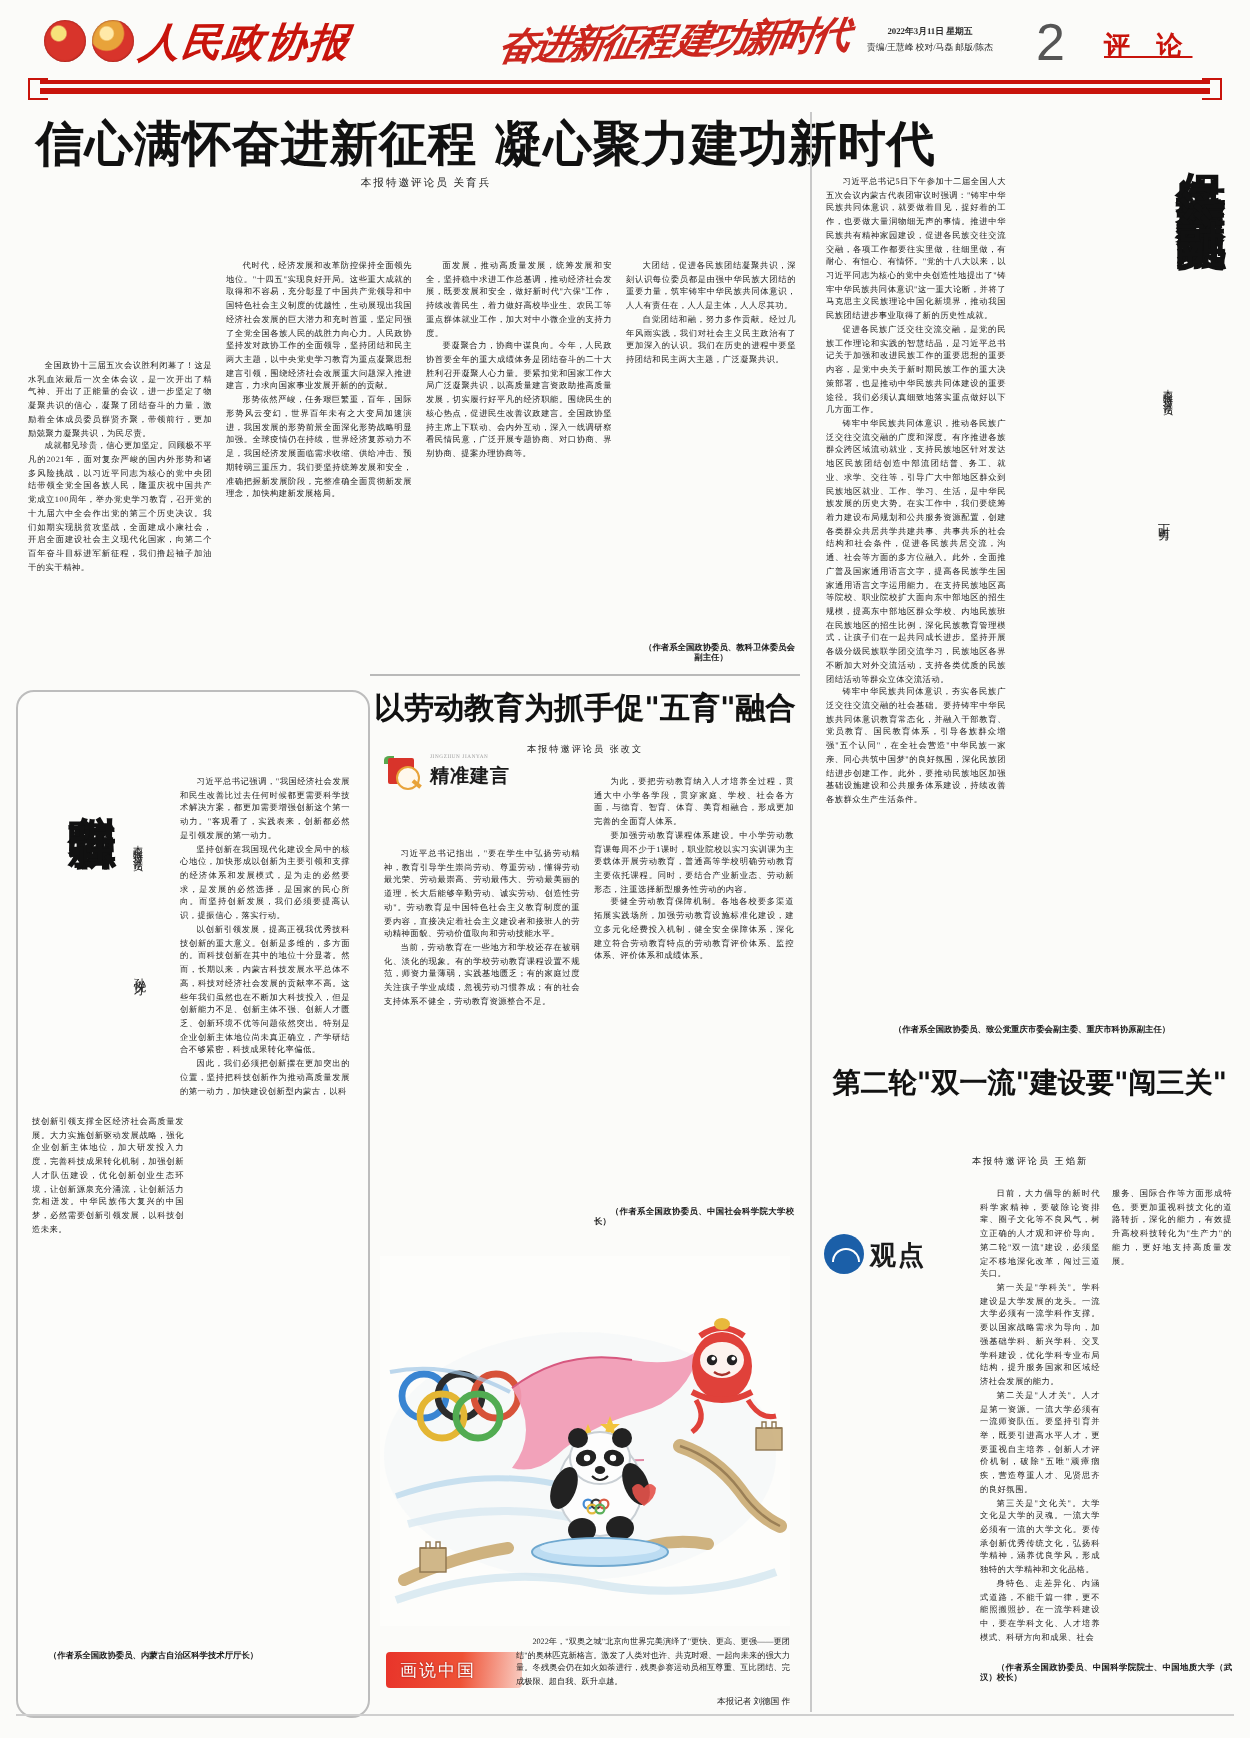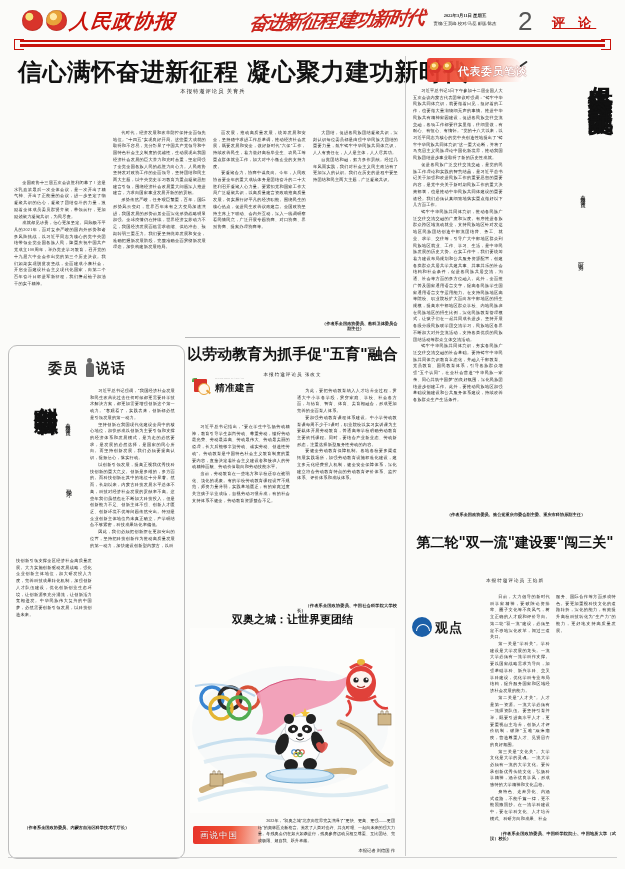--- a/index.html
+++ b/index.html
@@ -187,30 +187,20 @@
       <p>要凝聚合力，协商中谋良向。今年，人民政协首要全年的重大成绩体务是团结奋斗的二十大胜利召开凝聚人心力量。要紧扣党和国家工作大局广泛凝聚共识，以高质量建言资政助推高质量发展，切实履行好平凡的经济职能。围绕民生的核心热点，促进民生改善议政建言。全国政协坚持主席上下联动、会内外互动，深入一线调研察看民情民意，广泛开展专题协商、对口协商、界别协商、提案办理协商等。</p>
     </div>
   <div class="col cn-lines tiny" style="left:313px;top:130px;width:85px;height:190px;">
       <p>大团结，促进各民族团结凝聚共识，深刻认识每位委员都是由强中华民族大团结的重要力量，筑牢铸牢中华民族共同体意识，人人有责任在，人人是主体，人人尽其功。</p>
       <p>自觉团结和融，努力多作贡献。经过几年风雨实践，我们对社会主义民主政治有了更加深入的认识。我们在历史的进程中要坚持团结和民主两大主题，广泛凝聚共识。</p>
     </div>
   <div class="col note" style="left:313px;top:318px;width:85px;text-align:center;">（作者系全国政协委员、教科卫体委员会副主任）</div>
 
   <div class="vrule" style="left:405px;top:56px;height:800px;"></div>
 
-  <div class="badge" style="left:427px;top:58px;width:96px;height:24px;">
-    <div class="ribbon"></div>
-    <div class="mini">
-      <i></i>
-      <i></i>
-    </div>
-    <div class="txt" style="left:31px;top:6px;font-size:11px;letter-spacing:.5px;">代表委员笔谈</div>
-    <div style="position:absolute;left:92px;top:5px;width:9px;height:2px;background:#333;
-                transform:rotate(-35deg);border-radius:1px;"></div>
-  </div>
 
   <div class="vtitle" style="right:8px;top:66px;height:325px;font-size:25px;letter-spacing:2px;">促进各民族广泛交往交流交融</div>
   <div class="vby" style="right:40px;top:190px;height:60px;">本报特邀评论员</div>
   <div class="vby" style="right:40px;top:257px;height:32px;font-size:6px;">丁时勇</div>
 
   <div class="col cn-lines tiny" style="left:413px;top:88px;width:90px;height:420px;">
       <p>习近平总书记5日下午参加十二届全国人大五次会议内蒙古代表团审议时强调："铸牢中华民族共同体意识，就要做着目见，捉好着的工作，也要做大量润物细无声的事情。推进中华民族共有精神家园建设，促进各民族交往交流交融，各项工作都要往实里做，往细里做，有耐心、有恒心、有情怀。"党的十八大以来，以习近平同志为核心的党中央创造性地提出了"铸牢中华民族共同体意识"这一重大论断，并将了马克思主义民族理论中国化新境界，推动我国民族团结进步事业取得了新的历史性成就。</p>
       <p>促进各民族广泛交往交流交融，是党的民族工作理论和实践的智慧结晶，是习近平总书记关于加强和改进民族工作的重要思想的重要内容，是党中央关于新时期民族工作的重大决策部署，也是推动中华民族共同体建设的重要途径。我们必须认真细致地落实重点做好以下几方面工作。</p>
       <p>铸牢中华民族共同体意识，推动各民族广泛交往交流交融的广度和深度。有序推进各族群众跨区域流动就业，支持民族地区针对发达地区民族团结创造中部流团结普、务工、就业、求学、交往等，引导广大中部地区群众到民族地区就业、工作、学习、生活，是中华民族发展的历史大势。在实工作中，我们要统筹着力建设布局规划和公共服务资源配置，创建各类群众共居共学共建共事、共事共乐的社会结构和社会条件，促进各民族共居交流，沟通、社会等方面的多方位融入。此外，全面推广普及国家通用语言文字，提高各民族学生国家通用语言文字运用能力。在支持民族地区高等院校、职业院校扩大面向东中部地区的招生规模，提高东中部地区群众学校、内地民族班在民族地区的招生比例，深化民族教育管理模式，让孩子们在一起共同成长进步。坚持开展各级分级民族联学团交流学习，民族地区各界不断加大对外交流活动，支持各类优质的民族团结活动等群众立体交流活动。</p>
       <p>铸牢中华民族共同体意识，夯实各民族广泛交往交流交融的社会基础。要持铸牢中华民族共同体意识教育常态化，并融入干部教育、党员教育、国民教育体系，引导各族群众增强"五个认同"，在全社会营造"中华民族一家亲、同心共筑中国梦"的良好氛围，深化民族团结进步创建工作。此外，要推动民族地区加强基础设施建设和公共服务体系建设，持续改善各族群众生产生活条件。</p>
@@ -255,44 +245,35 @@
       <p>当前，劳动教育在一些地方和学校还存在被弱化、淡化的现象。有的学校劳动教育课程设置不规范，师资力量薄弱，实践基地匮乏；有的家庭过度关注孩子学业成绩，忽视劳动习惯养成；有的社会支持体系不健全，劳动教育资源整合不足。</p>
     </div>
   <div class="col cn-lines tiny" style="left:297px;top:388px;width:100px;height:210px;">
       <p>为此，要把劳动教育纳入人才培养全过程，贯通大中小学各学段，贯穿家庭、学校、社会各方面，与德育、智育、体育、美育相融合，形成更加完善的全面育人体系。</p>
       <p>要加强劳动教育课程体系建设。中小学劳动教育课每周不少于1课时，职业院校以实习实训课为主要载体开展劳动教育，普通高等学校明确劳动教育主要依托课程。同时，要结合产业新业态、劳动新形态，注重选择新型服务性劳动的内容。</p>
       <p>要健全劳动教育保障机制。各地各校要多渠道拓展实践场所，加强劳动教育设施标准化建设，建立多元化经费投入机制，健全安全保障体系，深化建立符合劳动教育特点的劳动教育评价体系、监控体系、评价体系和成绩体系。</p>
     </div>
   <div class="col note" style="left:297px;top:600px;width:100px;">（作者系全国政协委员、中国社会科学院大学校长）</div>
 
   <div class="boxed"></div>
-  <div class="weiyuan">
-    <div class="t1">委员</div>
-    <div class="fig">
-      <span class="h"></span>
-      <span class="b"></span>
-    </div>
-    <div class="t2">说话</div>
-  </div>
 
   <div class="vtitle" style="left:30px;top:388px;height:185px;font-size:24px;letter-spacing:1px;">唯创新者强</div>
   <div class="vby" style="left:64px;top:418px;height:62px;">本报特邀评论员</div>
   <div class="vby" style="left:64px;top:484px;height:32px;font-size:6px;">孙悦才</div>
 
   <div class="col cn-lines tiny" style="left:90px;top:388px;width:85px;height:160px;">
       <p>习近平总书记强调，"我国经济社会发展和民生改善比过去任何时候都更需要科学技术解决方案，都更加需要增强创新这个第一动力。"客观看了，实践表来，创新都必然是引领发展的第一动力。</p>
       <p>坚持创新在我国现代化建设全局中的核心地位，加快形成以创新为主要引领和支撑的经济体系和发展模式，是为走的必然要求，是发展的必然选择，是国家的民心所向。而坚持创新发展，我们必须要提高认识，提振信心，落实行动。</p>
       <p>以创新引领发展，提高正视我优秀技科技创新的重大意义。创新是多维的，多方面的。而科技创新在其中的地位十分显著。然而，长期以来，内蒙古科技发展水平总体不高，科技对经济社会发展的贡献率不高。这些年我们虽然也在不断加大科技投入，但是创新能力不足、创新主体不强、创新人才匮乏、创新环境不优等问题依然突出。特别是企业创新主体地位尚未真正确立，产学研结合不够紧密，科技成果转化率偏低。</p>
       <p>因此，我们必须把创新摆在更加突出的位置，坚持把科技创新作为推动高质量发展的第一动力，加快建设创新型内蒙古，以科</p>
     </div>
   <div class="col cn-lines tiny" style="left:16px;top:558px;width:76px;height:262px;">技创新引领支撑全区经济社会高质量发展。大力实施创新驱动发展战略，强化企业创新主体地位，加大研发投入力度，完善科技成果转化机制，加强创新人才队伍建设，优化创新创业生态环境，让创新源泉充分涌流，让创新活力竞相迸发。中华民族伟大复兴的中国梦，必然需要创新引领发展，以科技创造未来。</div>
   <div class="col cn-lines tiny" style="left:98px;top:558px;width:76px;height:262px;"></div>
   <div class="col note" style="left:16px;top:822px;width:158px;">（作者系全国政协委员、内蒙古自治区科学技术厅厅长）</div>
 
-  <div class="illus-title">双奥之城：让世界更团结</div>
 
   <div class="artwork">
     <svg viewBox="0 0 205 185" width="205" height="185">
       <rect x="0" y="0" width="205" height="185" fill="#fdfdfb"></rect>
 
       <ellipse cx="100" cy="100" rx="98" ry="62" fill="#f3f6f8" opacity=".55"></ellipse>
 
       <g opacity=".85">
         <path d="M150 95 q18 6 30 22 q9 13 20 18" stroke="#c7a66a" stroke-width="7" fill="none" stroke-linecap="round"></path>
         <path d="M150 95 q18 6 30 22 q9 13 20 18" stroke="#8a6a3a" stroke-width="1.2" fill="none"></path>

